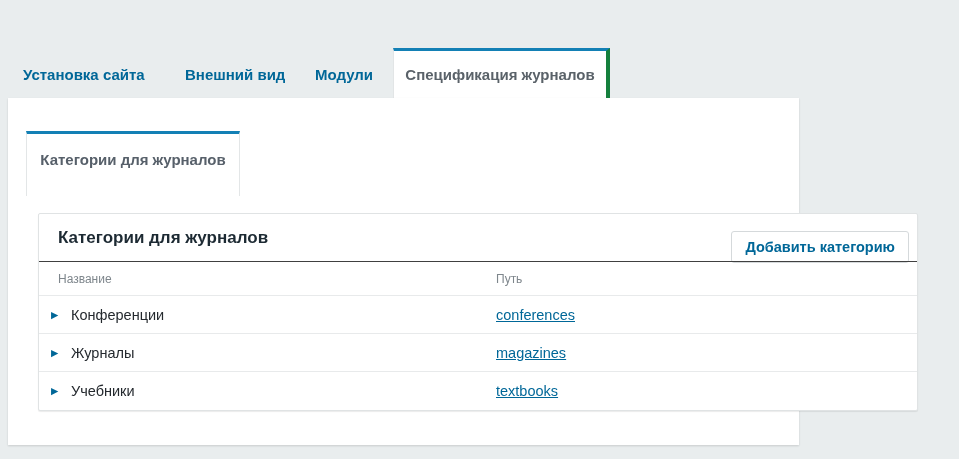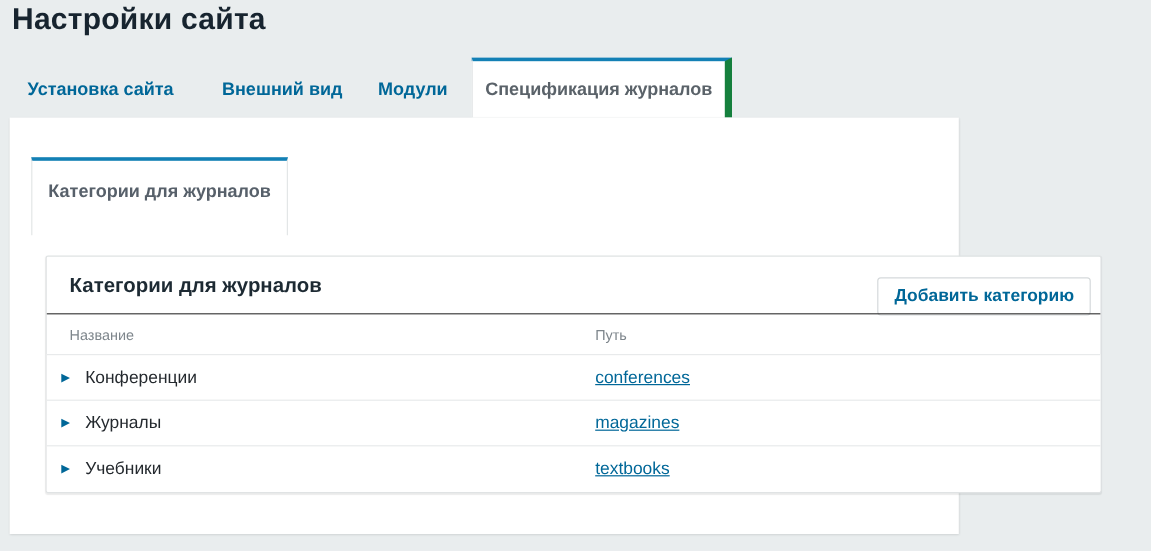--- a/index.html
+++ b/index.html
@@ -19,21 +19,21 @@
     position:absolute; top:66px;
     font-size:15px; font-weight:bold; color:#006798; cursor:pointer;
     text-decoration:none;
   }
   .main-tab.t0 { left:23px; }
   .main-tab.t1 { left:185px; }
   .main-tab.t2 { left:315px; }
   .main-tab-active {
     position:absolute; left:393px; top:48px; width:217px; height:50px;
     background:#ffffff; border-top:3px solid #1380b5;
-    border-left:1px solid #e2e5e6; border-right:6px solid #15803d;
+    border-left:1px solid #e2e5e6; border-right:4px solid #15803d;
     display:flex; align-items:center; justify-content:center;
     font-size:15px; font-weight:bold; color:#5a6269; cursor:pointer;
   }
   
   .main-panel {
     position:absolute; left:8px; top:98px; width:791px; height:347px;
     background:#ffffff; box-shadow:0 1px 2px rgba(0,0,0,.14);
   }
   
   .sub-tab-active {
@@ -82,21 +82,20 @@
   .row-path {
     position:absolute; left:457px; font-size:14.5px; color:#006798;
     text-decoration:underline; cursor:pointer;
   }
 </style>
 </head>
 <body>
 
 <div id="screen">
 
-  <h1 class="page-title">Настройки сайта</h1>
 
   <a class="main-tab t0">Установка сайта</a>
   <a class="main-tab t1">Внешний вид</a>
   <a class="main-tab t2">Модули</a>
   <div class="main-tab-active">Спецификация журналов</div>
 
   <div class="main-panel">
 
     <div class="sub-tab-active">Категории для журналов</div>
 

